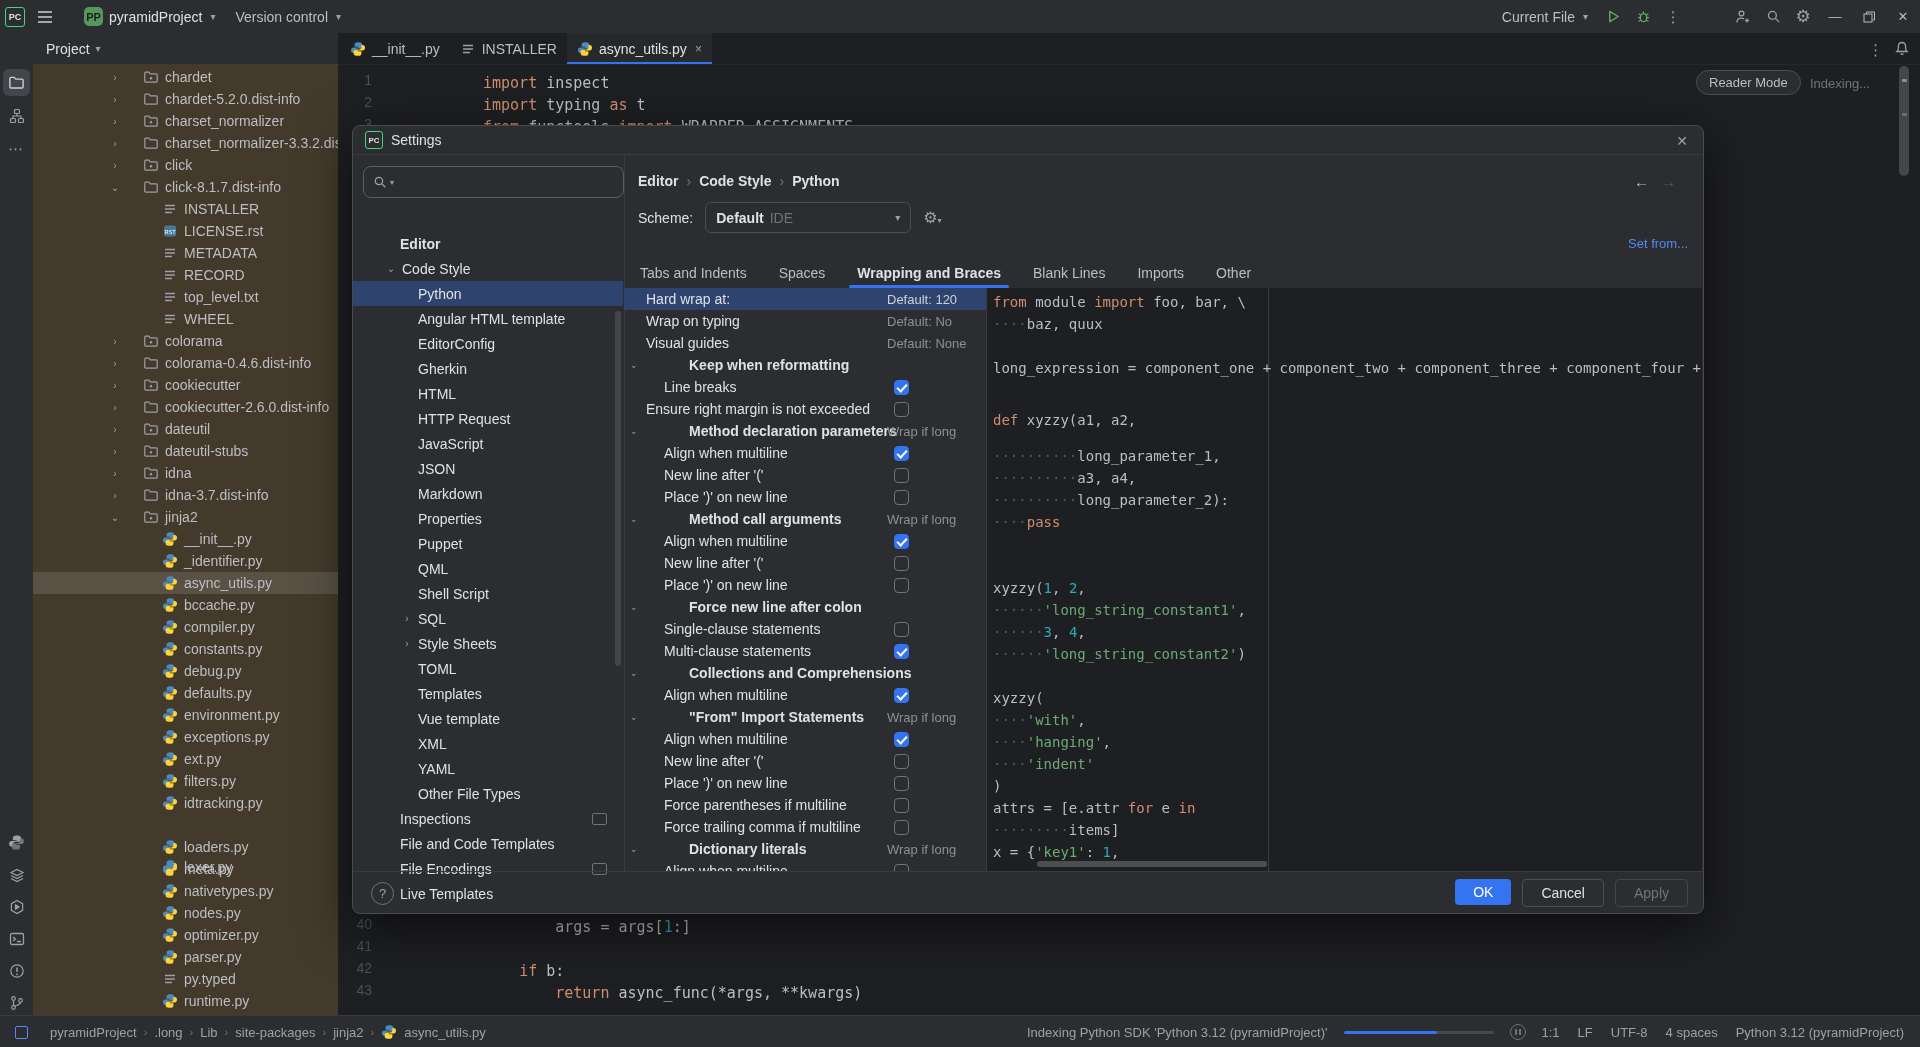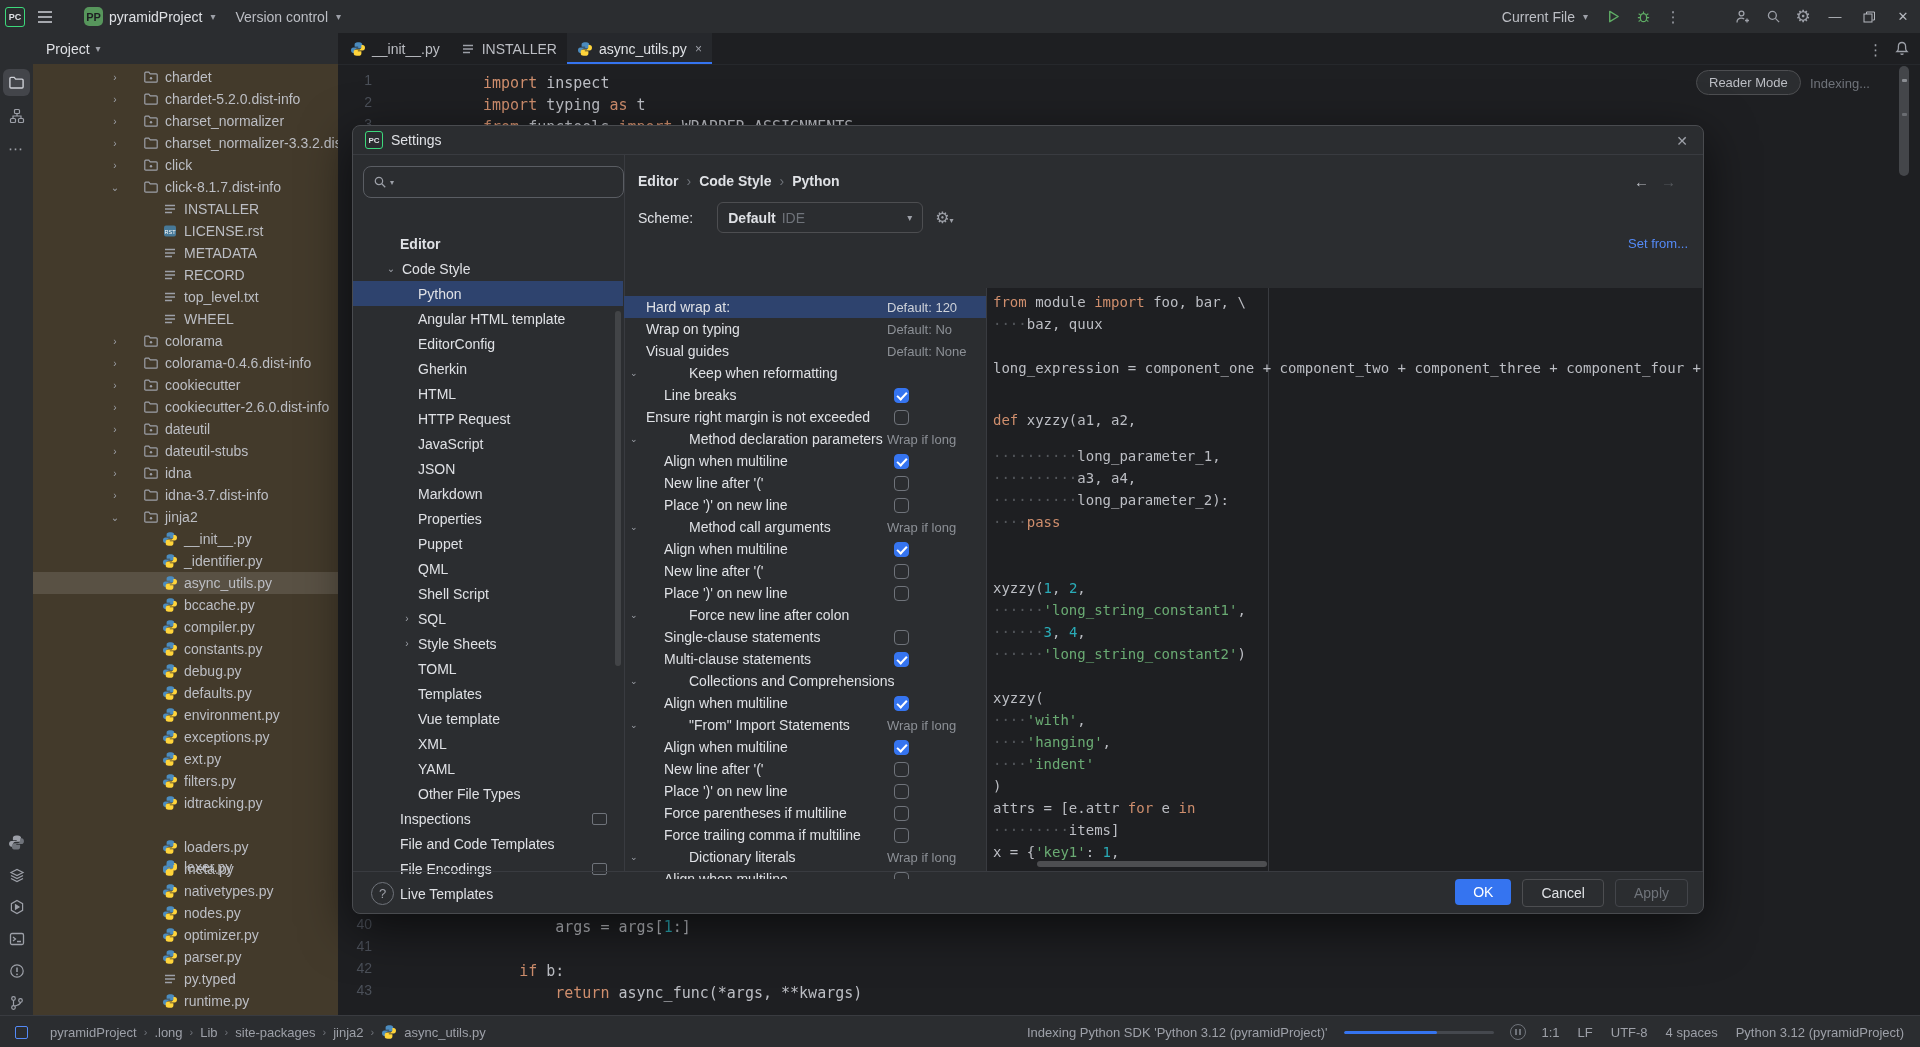--- a/index.html
+++ b/index.html
@@ -57,34 +57,34 @@
   #dlg-search{position:absolute;left:10px;top:12px;width:250px;height:30px;border:1px solid #5a5d63;border-radius:8px;display:flex;align-items:center;padding-left:9px;gap:3px;color:#9da0a8;}
   .srow{position:absolute;left:0;width:270px;height:25px;display:flex;align-items:center;font-size:14px;color:#dfe1e5;white-space:nowrap;}
   .srow.sel{background:#2e436e;}
   .srow .schev{position:absolute;color:#9da0a8;font-size:10px;width:14px;text-align:center;}
   .srow .badge{position:absolute;right:16px;width:13px;height:10px;border:1px solid #6f737a;border-radius:2px;}
   #dlg-main{position:absolute;left:271px;top:28px;width:1078px;height:717px;}
   #dlg-crumb{position:absolute;left:14px;top:19px;font-size:14px;font-weight:bold;display:flex;gap:8px;align-items:center;}
   #dlg-crumb .sep{color:#6f737a;font-weight:normal;}
   #dlg-nav{position:absolute;right:14px;top:19px;color:#9da0a8;font-size:15px;letter-spacing:12px;}
   #scheme-row{position:absolute;left:14px;top:48px;display:flex;align-items:center;gap:12px;font-size:14px;}
-  #scheme-dd{width:184px;height:29px;border:1px solid #4d4e51;border-radius:6px;display:flex;align-items:center;padding:0 10px;gap:6px;margin-left:12px;}
+  #scheme-dd{width:184px;height:29px;border:1px solid #4d4e51;border-radius:6px;display:flex;align-items:center;padding:0 10px;gap:6px;}
   #setfrom{position:absolute;right:14px;top:82px;color:#548af7;font-size:13px;}
   #dlg-tabs{position:absolute;left:14px;top:103px;height:31px;display:flex;gap:28px;font-size:14px;color:#bcbec4;}
   .dtab{display:flex;align-items:center;position:relative;padding:0 2px;}
   .dtab.active{color:#dfe1e5;font-weight:bold;}
   .dtab.active::after{content:"";position:absolute;left:-6px;right:-6px;bottom:0;height:3px;border-radius:2px;background:#3574f0;}
-  #options{position:absolute;left:0;top:134px;width:434px;height:583px;overflow:hidden;margin-top:8px;}
+  #options{position:absolute;left:0;top:134px;width:434px;height:583px;overflow:hidden;}
   .orow{position:absolute;left:0;width:362px;height:22px;display:flex;align-items:center;font-size:14px;color:#dfe1e5;}
   .orow.sel{background:#2e436e;}
   .orow .ochev{position:absolute;left:6px;color:#9da0a8;font-size:9px;}
   .orow .olabel{position:absolute;white-space:nowrap;}
   .orow .oval{position:absolute;left:263px;color:#8c9096;font-size:13px;white-space:nowrap;}
   .orow.sel .oval{color:#ced2d9;}
-  .orow .group{font-weight:normal;padding-left:43px;}
+  .orow .group{font-weight:bold;padding-left:43px;}
   .cb{position:absolute;left:270px;width:15px;height:15px;border-radius:4px;border:1.5px solid #6f737a;box-sizing:border-box;}
   .cb.on{background:#3574f0;border-color:#3574f0;}
   .cb.on::after{content:"";position:absolute;left:4px;top:1px;width:4px;height:8px;border:solid #fff;border-width:0 2px 2px 0;transform:rotate(43deg);}
   #preview{position:absolute;left:362px;top:134px;width:715px;height:583px;background:#1e1f22;border-left:1px solid #393b40;overflow:hidden;}
   #preview .guide{position:absolute;left:281px;top:0;bottom:0;width:1px;background:#393b40;}
   .pline{position:absolute;left:6px;height:22px;display:flex;align-items:center;white-space:pre;font-size:14px;}
   #hscroll{position:absolute;left:50px;bottom:4px;width:230px;height:6px;border-radius:3px;background:#4d4e51;}
   #vscroll-opt{position:absolute;left:262px;top:157px;width:6px;height:355px;border-radius:3px;background:#4d4e51;opacity:.7;}
   #dlg-footer{position:absolute;left:0;top:745px;width:1350px;height:42px;border-top:1px solid #393b40;display:flex;align-items:center;}
   #help-circ{position:absolute;left:18px;width:21px;height:21px;border:1px solid #6f737a;border-radius:50%;color:#9da0a8;display:flex;align-items:center;justify-content:center;font-size:13px;}
@@ -750,20 +750,28 @@
     <div id="scheme-row">
       <span>Scheme:</span>
       <span id="scheme-dd">
         <b>Default</b>
         <span style="color:#6f737a;">IDE</span>
         <span style="margin-left:auto;color:#9da0a8;font-size:10px;">▾</span>
       </span>
       <span style="font-size:16px;color:#9da0a8;">⚙<span style="font-size:8px;">▾</span></span>
     </div>
     <div id="setfrom">Set from...</div>
+    <div id="dlg-tabs">
+        <div class="dtab ">Tabs and Indents</div>
+        <div class="dtab ">Spaces</div>
+        <div class="dtab active">Wrapping and Braces</div>
+        <div class="dtab ">Blank Lines</div>
+        <div class="dtab ">Imports</div>
+        <div class="dtab ">Other</div>
+      </div>
     <div id="options">
         <div class="orow sel" style="top:0px">
           <span class="olabel " style="left:22px">Hard wrap at:</span>
           <span class="oval">Default: 120</span>
         </div>
         <div class="orow " style="top:22px">
           <span class="olabel " style="left:22px">Wrap on typing</span>
           <span class="oval">Default: No</span>
         </div>
         <div class="orow " style="top:44px">

